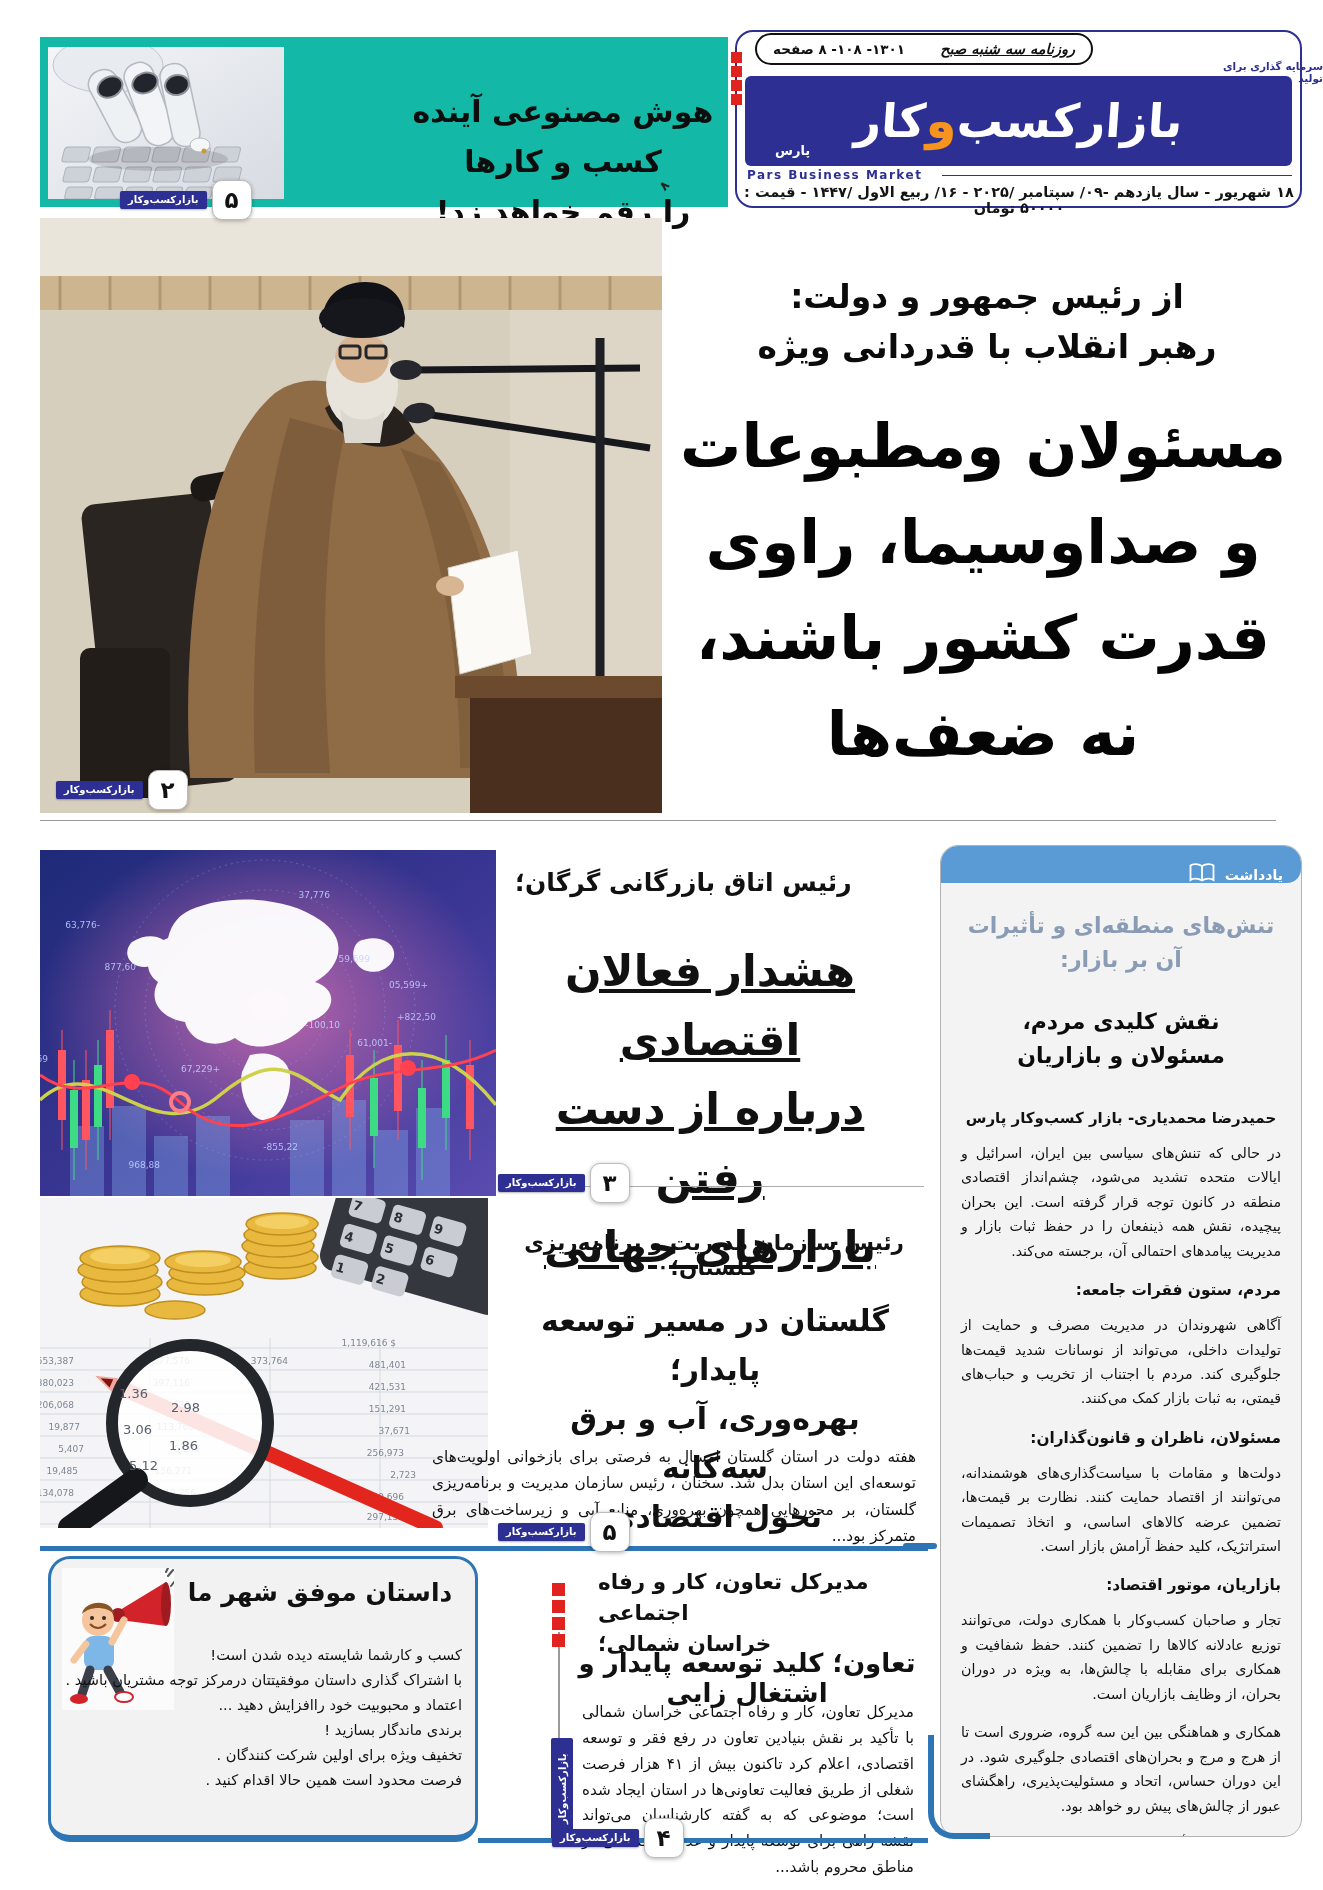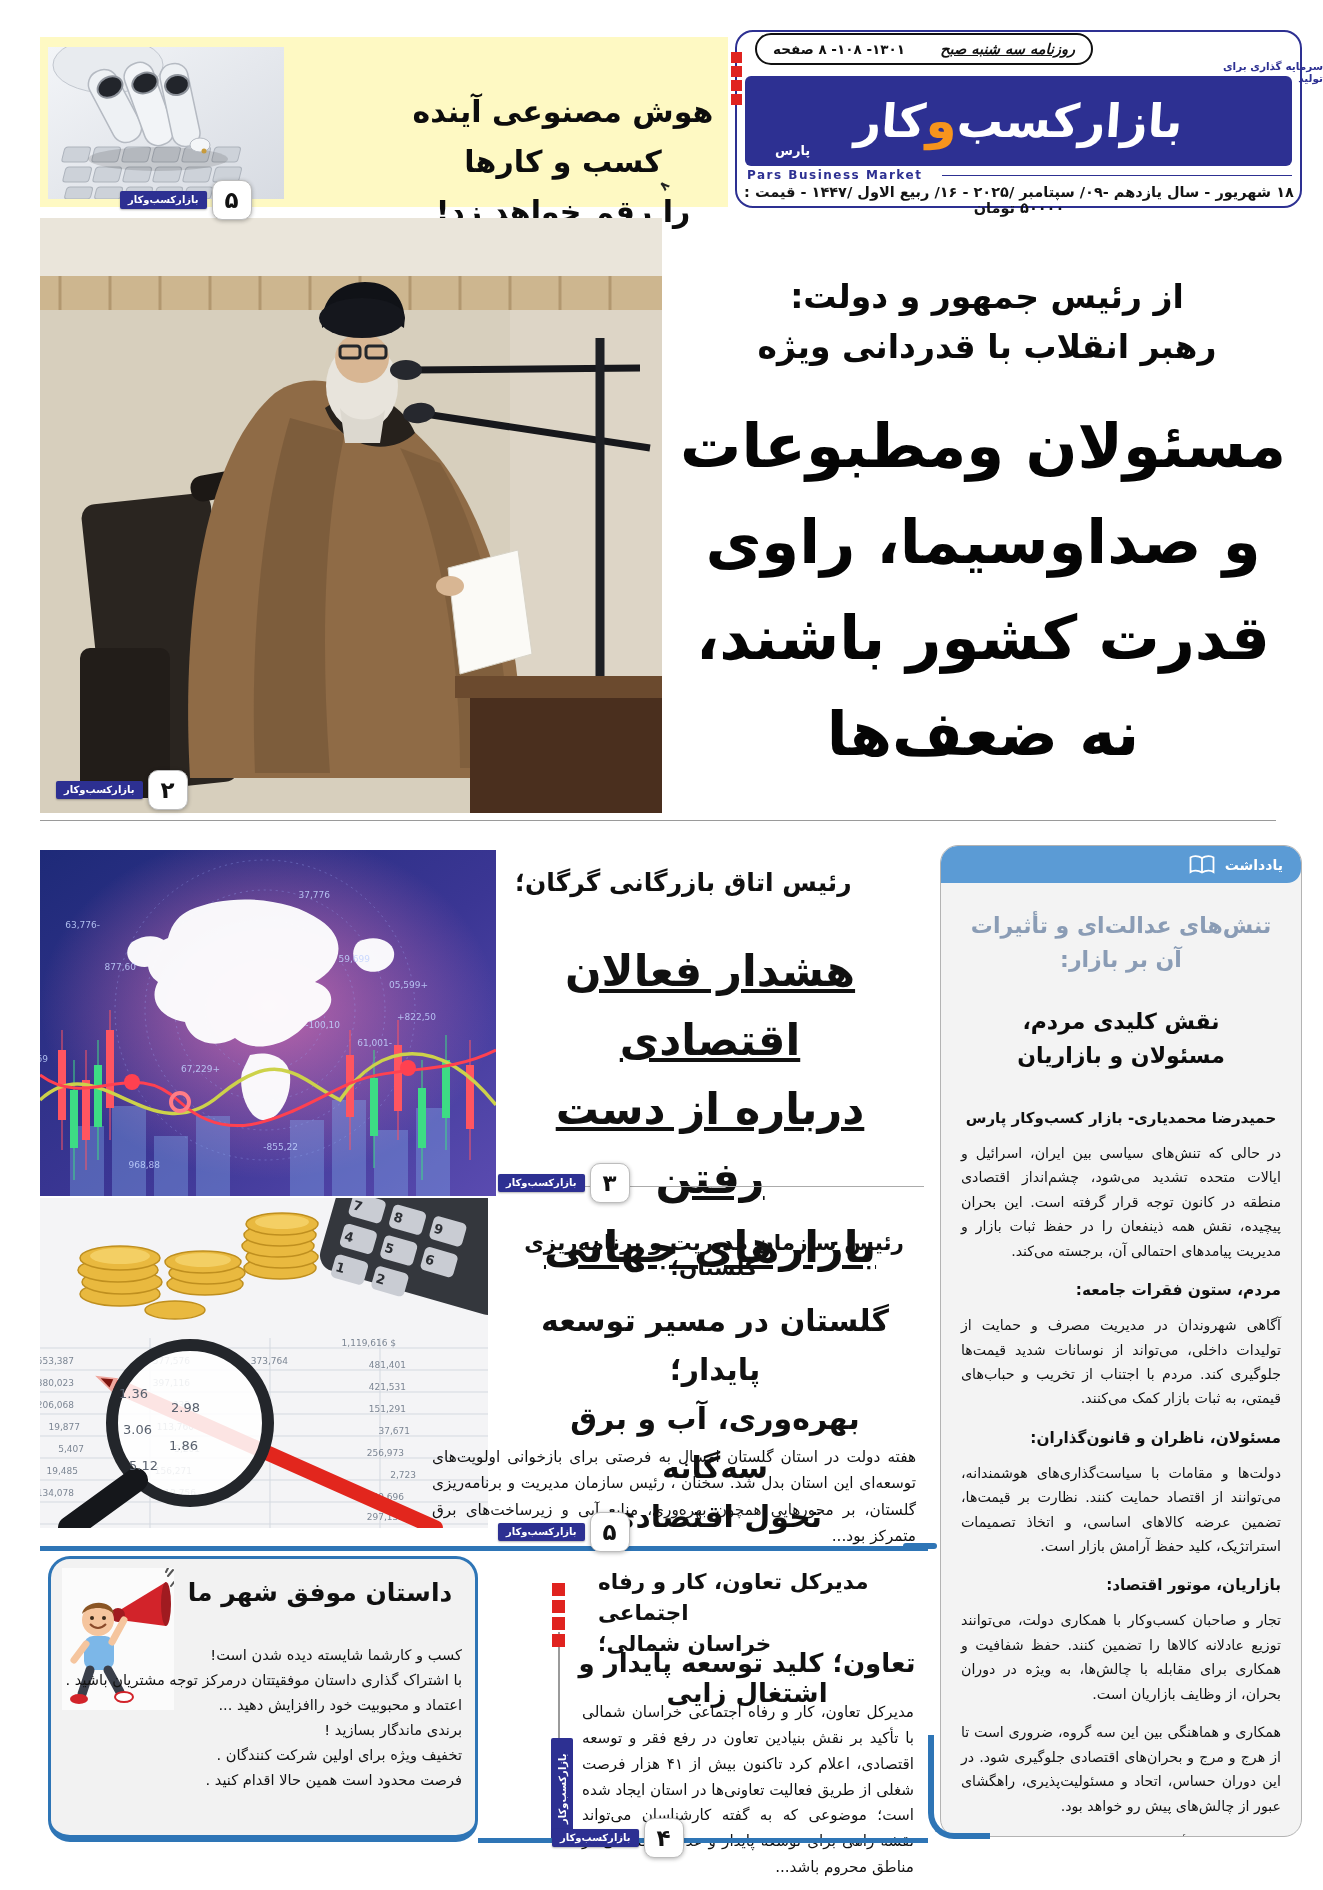--- a/index.html
+++ b/index.html
@@ -20,21 +20,21 @@
   .logo-vav { color:#f7941d; font-size:50px; font-weight:900; }
   .logo-pars { position:absolute; left:30px; bottom:8px; color:#fff; font-size:13px; font-weight:bold; }
   .latin-row { left:747px; top:168px; width:545px; display:flex; align-items:center; gap:20px; direction:ltr; }
   .latin-name { color:#2d3092; font-size:12px; font-weight:bold; letter-spacing:1.5px; white-space:nowrap; }
   .latin-line { flex:1; border-top:1.5px solid #2d3092; }
   .date-line { left:741px; top:184px; width:556px; font-size:14.5px; font-weight:bold; color:#141414; text-align:center; }
   .red-col { display:flex; flex-direction:column; gap:3px; z-index:4; }
   .red-sq { width:11px; height:11px; background:#e0231f; }
 
   
-  .ai-block { left:40px; top:37px; width:688px; height:170px; background:#fef9c3; }
+  .ai-block { left:40px; top:37px; width:688px; height:170px; background:#14b8a6; }
   .ai-headline { left:330px; top:50px; width:386px; font-size:30px; line-height:50px; font-weight:900; text-align:center; color:#0d0d0d; }
   .corner-mark { left:660px; top:178px; font-size:13px; font-weight:bold; transform:rotate(-48deg); color:#222; }
 
   
   .pagebadge { display:flex; align-items:center; gap:5px; z-index:6; }
   .pb-num { width:38px; height:38px; background:#fff; border:1px solid #bdbdbd; border-radius:10px; box-shadow:0 1px 4px rgba(0,0,0,.3); font-weight:900; font-size:23px; display:flex; align-items:center; justify-content:center; }
   .pb-strip { background:#2d3092; color:#fff; font-size:10px; font-weight:bold; padding:3px 8px 4px; border-radius:2px; white-space:nowrap; box-shadow:0 1px 2px rgba(0,0,0,.3); }
 
   
   .lead-photo { left:40px; top:218px; width:622px; height:595px; overflow:hidden; }
@@ -54,21 +54,21 @@
   
   .golestan-img { left:40px; top:1198px; width:448px; height:330px; overflow:hidden; }
   .golestan-kicker { left:510px; top:1230px; width:408px; font-size:21.5px; font-weight:bold; text-align:center; }
   .golestan-headline { left:520px; top:1296px; width:390px; text-align:center; font-weight:900; }
   .golestan-headline div { font-size:30px; line-height:49px; }
   .golestan-body { left:432px; top:1444px; width:484px; font-size:15.3px; line-height:1.72; }
   .blueline1 { left:40px; top:1546px; width:888px; height:5px; background:#2e75b6; }
 
   
   .note-box { left:940px; top:845px; width:362px; height:992px; background:#f3f3f3; border:1.5px solid #b3b3b3; border-radius:18px; box-sizing:border-box; overflow:hidden; }
-  .note-header { height:37px; background:#5b9bd5; border-radius:16px 16px 14px 0; display:flex; align-items:center; gap:10px; padding:0 18px; flex-direction:row-reverse; justify-content:flex-end; }
+  .note-header { height:37px; background:#5b9bd5; border-radius:16px 16px 14px 0; display:flex; align-items:flex-end; gap:10px; padding:0 18px; flex-direction:row-reverse; justify-content:flex-end; }
   .note-tab { color:#fff; font-size:14px; font-weight:bold; }
   .note-content { padding:0 20px; }
   .note-title { margin-top:26px; color:#8a9cb5; font-size:22px; line-height:34px; font-weight:900; text-align:center; }
   .note-subtitle { margin-top:28px; color:#0c0c0c; font-size:22px; line-height:34px; font-weight:900; text-align:center; }
   .note-byline { margin-top:36px; font-size:15px; font-weight:bold; text-align:center; }
   .note-p { margin-top:14px; font-size:14.2px; line-height:1.72; text-align:justify; }
   .note-h { margin-top:18px; font-size:15.3px; font-weight:bold; text-align:right; }
   .note-dash { left:903px; top:1543px; width:34px; height:6px; background:#2e75b6; border-radius:3px; }
   .note-bracket { left:928px; top:1735px; width:56px; height:98px; border-left:6px solid #2e75b6; border-bottom:6px solid #2e75b6; border-bottom-left-radius:26px; }
 
@@ -473,21 +473,21 @@
 
   <div class="abs note-box">
     <div class="note-header">
       <svg width="26" height="20" viewBox="0 0 26 20">
         <path d="M13,3 C9,0.5 4,0.5 1.5,2.5 L1.5,17 C4,15 9,15 13,17.5 C17,15 22,15 24.5,17 L24.5,2.5 C22,0.5 17,0.5 13,3 Z" fill="none" stroke="#ffffff" stroke-width="1.8"></path>
         <line x1="13" y1="3" x2="13" y2="17.5" stroke="#ffffff" stroke-width="1.8"></line>
       </svg>
       <span class="note-tab">یادداشت</span>
     </div>
     <div class="note-content">
-      <div class="note-title pre">تنش‌های عدالت‌ای و تأثیرات
+      <div class="note-title pre">تنش‌های منطقه‌ای و تأثیرات
 آن بر بازار:</div>
       <div class="note-subtitle pre">نقش کلیدی مردم،
 مسئولان و بازاریان</div>
       <div class="note-byline">حمیدرضا محمدیاری- بازار کسب‌وکار پارس</div>
       <p class="note-p">در حالی که تنش‌های سیاسی بین ایران، اسرائیل و ایالات متحده تشدید می‌شود، چشم‌انداز اقتصادی منطقه در کانون توجه قرار گرفته است. این بحران پیچیده، نقش همه ذینفعان را در حفظ ثبات بازار و مدیریت پیامدهای احتمالی آن، برجسته می‌کند.</p>
       <div class="note-h">مردم، ستون فقرات جامعه:</div>
       <p class="note-p">آگاهی شهروندان در مدیریت مصرف و حمایت از تولیدات داخلی، می‌تواند از نوسانات شدید قیمت‌ها جلوگیری کند. مردم با اجتناب از تخریب و حباب‌های قیمتی، به ثبات بازار کمک می‌کنند.</p>
       <div class="note-h">مسئولان، ناظران و قانون‌گذاران:</div>
       <p class="note-p">دولت‌ها و مقامات با سیاست‌گذاری‌های هوشمندانه، می‌توانند از اقتصاد حمایت کنند. نظارت بر قیمت‌ها، تضمین عرضه کالاهای اساسی، و اتخاذ تصمیمات استراتژیک، کلید حفظ آرامش بازار است.</p>
       <div class="note-h">بازاریان، موتور اقتصاد:</div>

